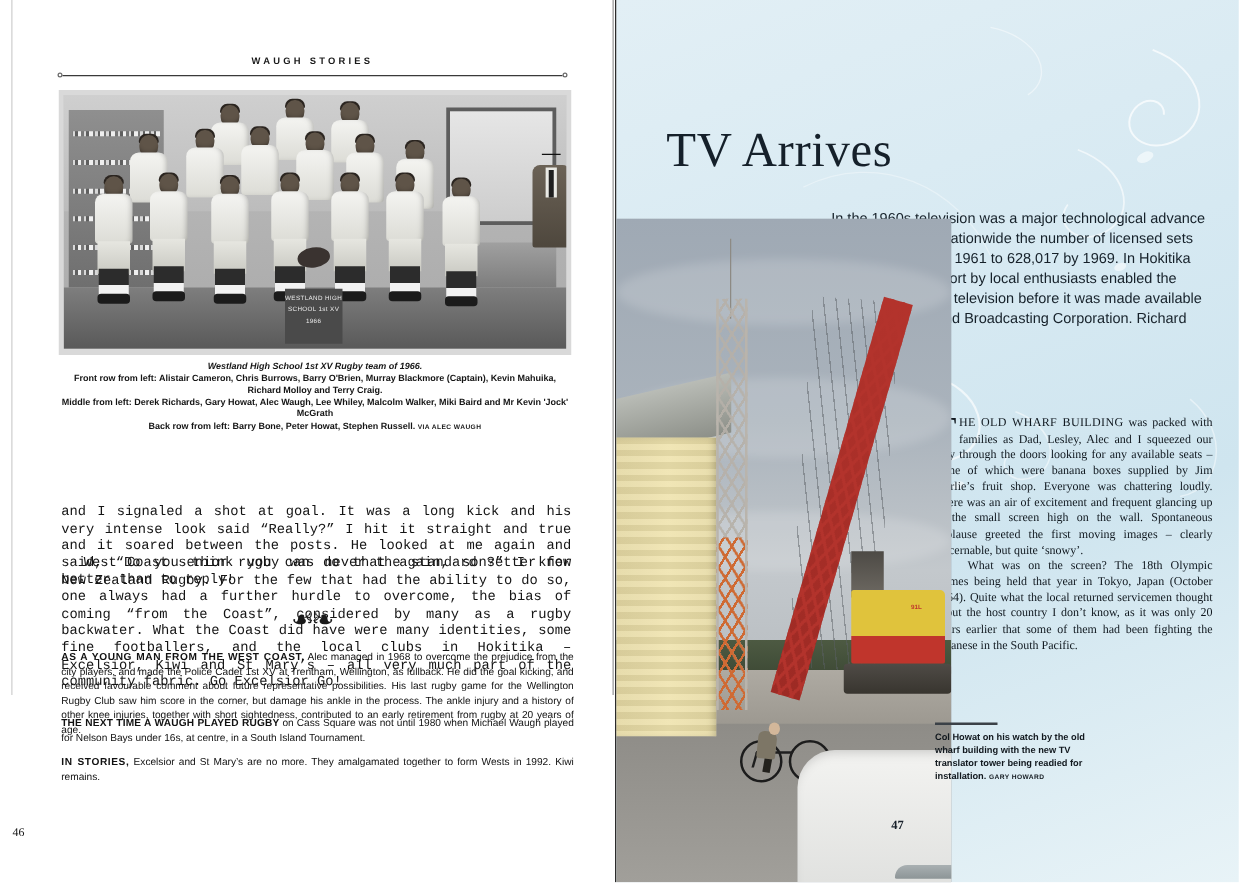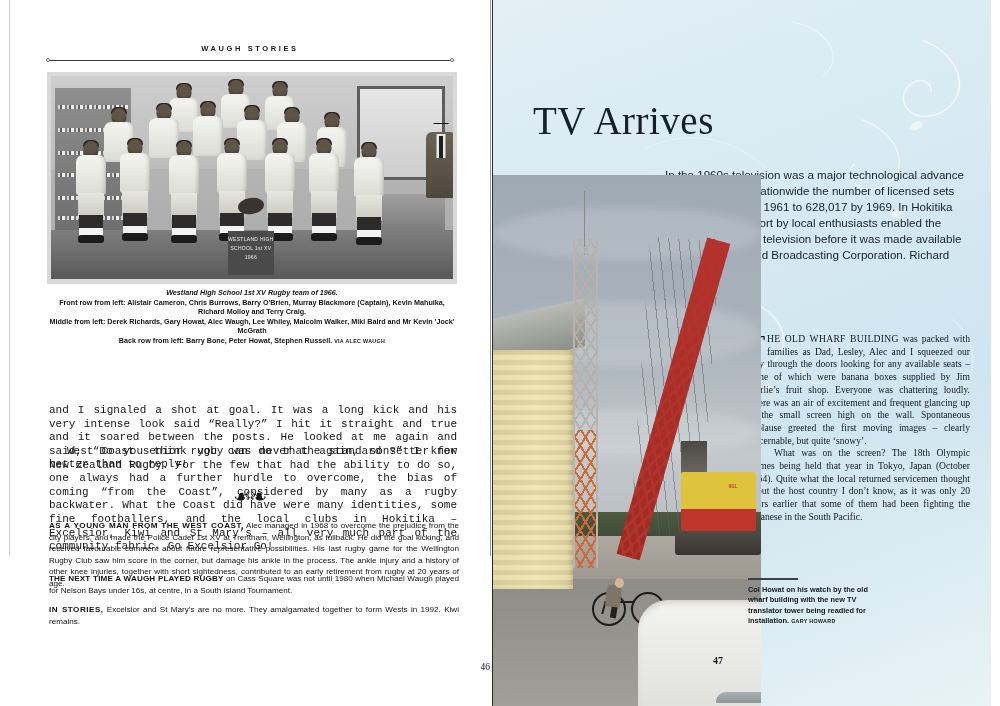--- a/index.html
+++ b/index.html
@@ -249,21 +249,21 @@
     letter-spacing: .5px;
   }
   .lead-caps.tight { letter-spacing: .15px; }
 
   .folio {
     position: absolute;
     font-family: "Liberation Serif", serif;
     font-size: 9.5px;
     color: #111;
   }
-  .folio-left { left: 0; right: 0; top: 662px; text-align: right; }
+  .folio-left { left: 0; right: 0; top: 662px; text-align: left; }
 
   
   .page-right {
     position: absolute;
     left: 492px;
     top: 0px;
     width: 499px;
     height: 706px;
     border-left: 1px solid #2b2b2b;
     box-sizing: border-box;

